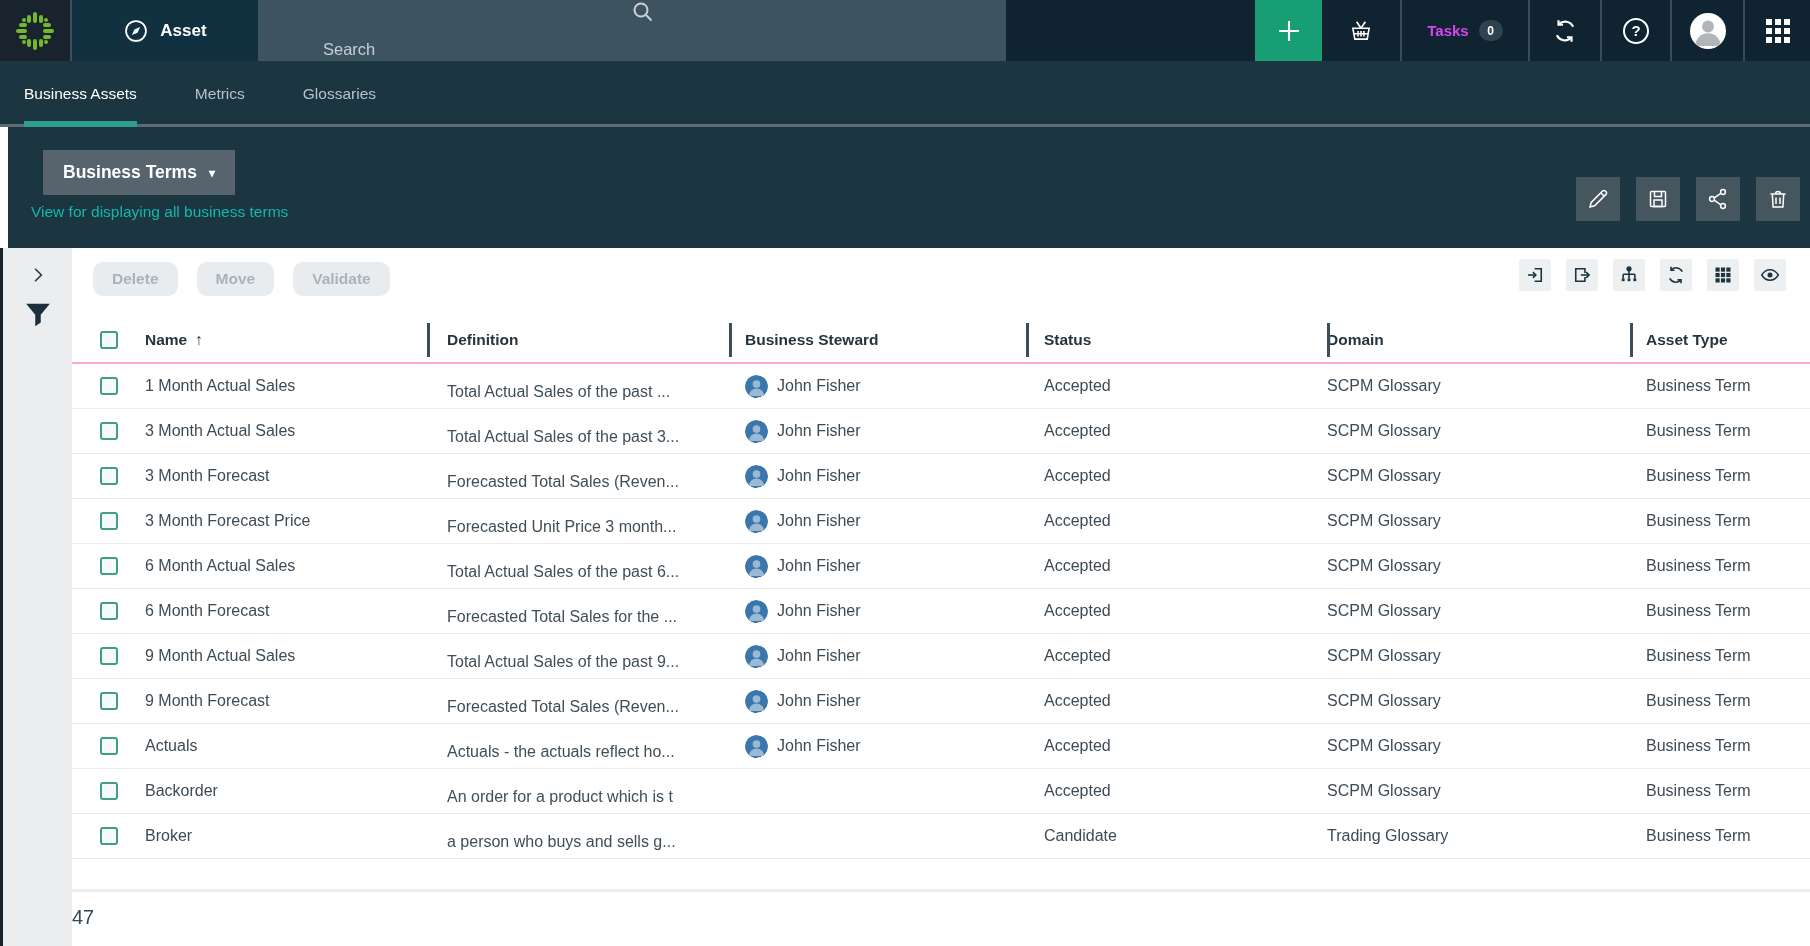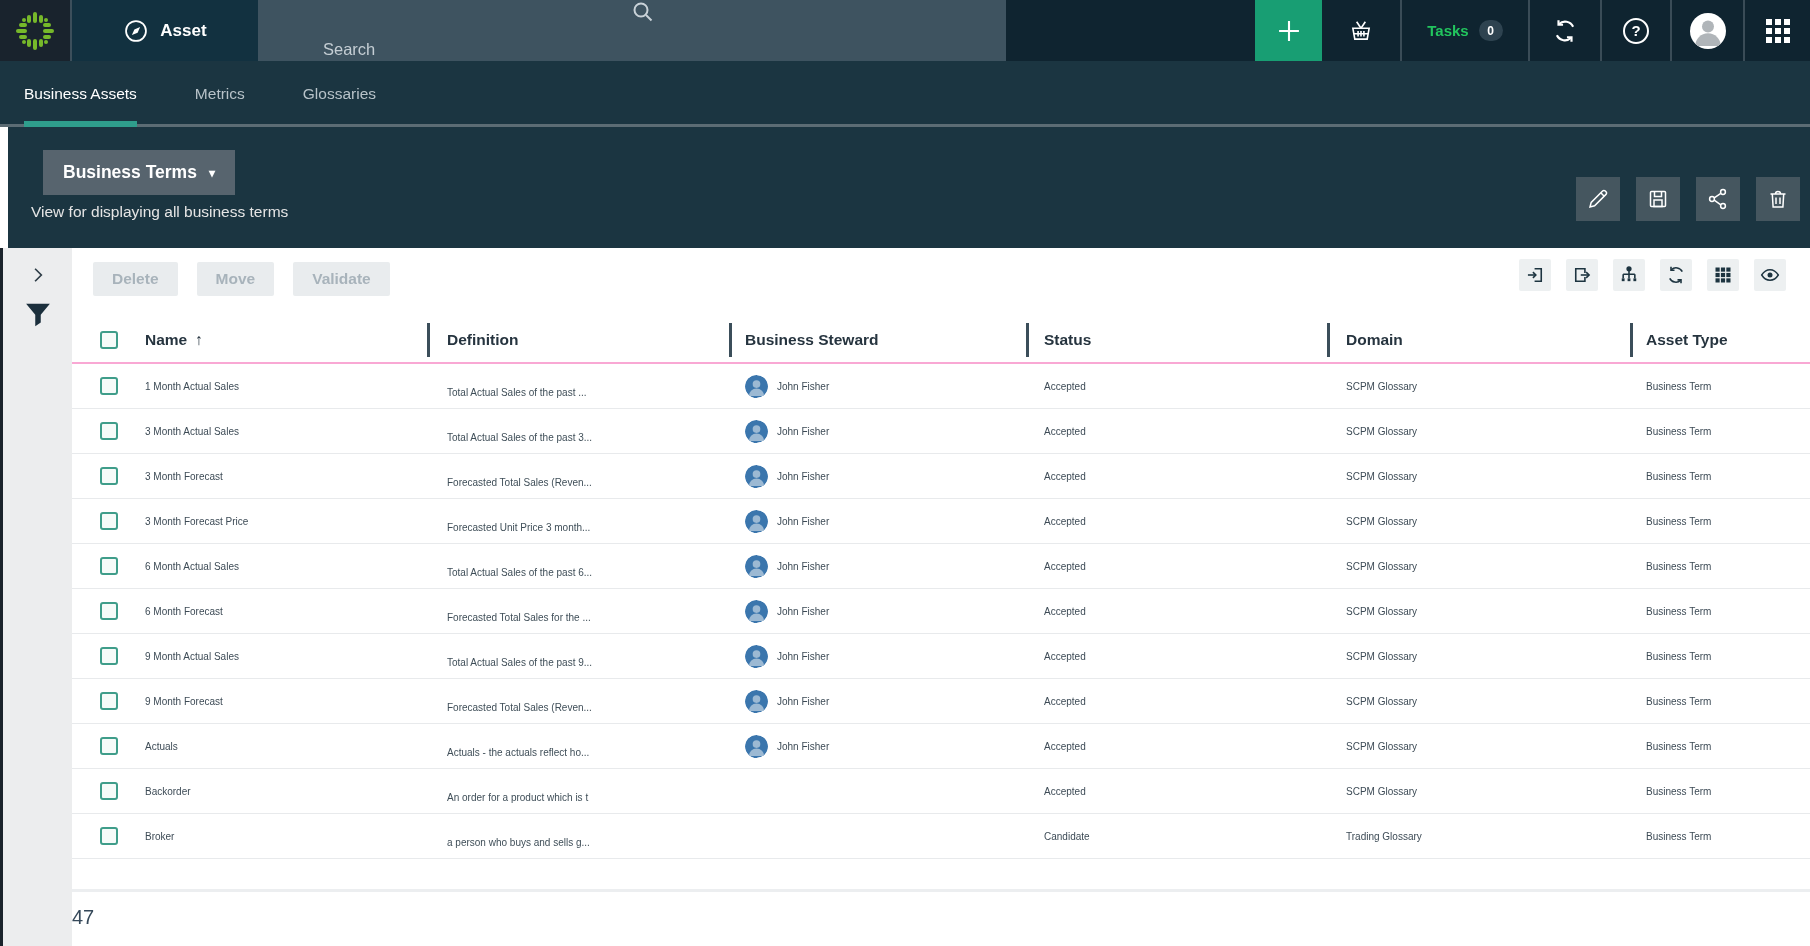--- a/index.html
+++ b/index.html
@@ -11,21 +11,21 @@
   .tile { position:absolute; top:0; height:61px; display:flex; align-items:center; justify-content:center; cursor:pointer; }
   .logo-tile { left:0; width:70px; background:#19232d; }
   .browse-tile { left:70px; width:188px; background:#123140; border-left:2px solid #3c4f5b; gap:11px; }
   .browse-label { color:#fff; font-size:17px; font-weight:700; }
   .search-box { left:258px; width:748px; background:#3e5360; justify-content:flex-start; padding-left:22px; gap:16px;flex-direction:column; }
   .search-box input { background:transparent; border:none; outline:none; color:#fff; font-size:16.5px; width:640px; font-family:"Liberation Sans",sans-serif; }
   .search-box input::placeholder { color:#c5ced4; }
   .plus-tile { left:1255px; width:67px; background:#189e73; }
   .cart-tile { left:1322px; width:78px; }
   .tasks-tile { left:1400px; width:128px; border-left:2px solid #3a4c57; gap:10px; }
-  .tasks-label { color:#22c55e; font-size:15px; font-weight:700; }
+  .tasks-label { color:#d946ef; font-size:15px; font-weight:700; }
   .tasks-badge { background:#2e4350; color:#fff; font-size:12px; font-weight:700; min-width:24px; height:21px; border-radius:11px; display:flex; align-items:center; justify-content:center; }
   .sync-tile { left:1528px; width:72px; border-left:2px solid #3a4c57; }
   .help-tile { left:1600px; width:70px; border-left:2px solid #3a4c57; }
   .help-circle { width:26px; height:26px; border:2px solid #fff; border-radius:50%; color:#fff; font-size:15px; font-weight:700; display:flex; align-items:center; justify-content:center; }
   .avatar-tile { left:1670px; width:73px; border-left:2px solid #3a4c57; }
   .avatar-circle { width:36px; height:36px; border-radius:50%; background:#fff; overflow:hidden; display:flex; align-items:flex-end; justify-content:center; }
   .apps-tile { left:1743px; width:67px; border-left:2px solid #3a4c57; }
   .grid9 { display:grid; grid-template-columns:repeat(3,6px); grid-template-rows:repeat(3,6px); gap:3px; }
   .grid9 span { background:#fff; }
 
@@ -33,51 +33,51 @@
   .tabband { position:absolute; left:0; top:61px; width:1810px; height:66px; background:#1b3541; display:flex; align-items:center; padding-left:24px; }
   .tabband .divider { position:absolute; left:0; right:0; bottom:0; height:3px; background:#5c6c74; }
   .tab { position:relative; height:66px; display:flex; align-items:center; margin-right:58px; font-size:15.5px; color:#b7c2c8; cursor:pointer; }
   .tab.active { color:#fff; }
   .tab.active::after { content:""; position:absolute; left:0; right:0; bottom:0; height:6px; background:#2f9e8c; z-index:2; }
 
   
   .viewband { position:absolute; left:8px; top:127px; width:1810px; height:121px; background:#1b3541; }
   .view-dropdown { position:absolute; left:35px; top:23px; height:45px; padding:0 20px; background:#57646e; color:#fff; font-size:17.5px; font-weight:700; display:flex; align-items:center; gap:12px; border:none; cursor:pointer; font-family:"Liberation Sans",sans-serif; }
   .view-dropdown .caret { font-size:12px; }
-  .view-subtitle { position:absolute; left:23px; top:76px; color:#e5e5e5; font-size:15.5px; }
+  .view-subtitle { position:absolute; left:23px; top:76px; color:#14b8a6; font-size:15.5px; }
   .view-actions { position:absolute; right:18px; top:50px; display:flex; gap:16px; }
   .action-btn { width:44px; height:44px; background:#45565f; display:flex; align-items:center; justify-content:center; cursor:pointer; }
 
   
   .sidebar { position:absolute; left:0; top:248px; width:72px; height:698px; background:#ecedee; border-left:3px solid #1a232b; display:flex; flex-direction:column; align-items:center; }
   .sidebar .chev { margin-top:16px; cursor:pointer; }
   .sidebar .funnel { margin-top:14px; cursor:pointer; }
 
   .main { position:absolute; left:72px; top:248px; width:1738px; height:698px; background:#fff; }
 
   .toolbar { position:relative; height:70px; }
   .toolbar .btns { position:absolute; left:21px; top:14px; display:flex; gap:19px; }
-  .tb-btn { height:34px; padding:0 19px; background:#e9ecee; color:#a8b3bb; border:none; border-radius:2px; font-size:15.5px; font-weight:700; font-family:"Liberation Sans",sans-serif; cursor:default; }
+  .tb-btn { height:34px; padding:0 19px; background:#e9ecee; color:#a8b3bb; border:none; border-radius:10px; font-size:15.5px; font-weight:700; font-family:"Liberation Sans",sans-serif; cursor:default; }
   .toolbar .icon-btns { position:absolute; right:24px; top:11px; display:flex; gap:15px; }
   .icon-btn { width:32px; height:32px; background:#edf0f1; border-radius:2px; display:flex; align-items:center; justify-content:center; cursor:pointer; }
 
   
   .thead, .trow { display:grid; grid-template-columns:53px 302px 302px 297px 301px 303px 1fr; align-items:center; }
   .thead { height:46px; border-bottom:2px solid #f9a8d4; }
   .th { position:relative; font-weight:700; color:#26343f; font-size:15.5px; display:flex; align-items:center; height:100%; }
   .th.sepline::before { content:""; position:absolute; left:0; top:5px; bottom:5px; width:3px; background:#3b4e5a; }
   .sort { margin-left:8px; font-weight:700; color:#26343f; cursor:pointer; }
-  .trow { height:45px; border-bottom:1px solid #e8eaec; font-size:10px; color:#3d4b56; }
+  .trow { height:45px; border-bottom:1px solid #e8eaec; font-size:16px; color:#3d4b56; }
   .cell { height:100%; display:flex; align-items:center; overflow:hidden; white-space:nowrap; }
   .c-check { justify-content:flex-start; padding-left:28px; }
   .pad-name { padding-left:20px; }
   .pad-def  { padding-left:20px; }
   .pad-stew { padding-left:16px; gap:9px; }
   .pad-stat { padding-left:18px; }
-  .pad-dom  { padding-left:19px; }
+  .pad-dom  { }
   .pad-ast  { padding-left:16px; }
   .def-text { position:relative; top:6px; color:#3f4e58; }
   .checkbox { width:18px; height:18px; border:2px solid #3f9d8a; border-radius:3px; background:#f6fbf9; cursor:pointer; flex:none; }
   .stew-avatar { width:23px; height:23px; border-radius:50%; flex:none; overflow:hidden; }
   .empty-row { height:33px; border-bottom:3px solid #eceef0; }
   .footer-row { height:50px; display:flex; align-items:center; }
   .total-count { color:#36495a; font-size:20px; }
 </style>
 </head>
 <body>

